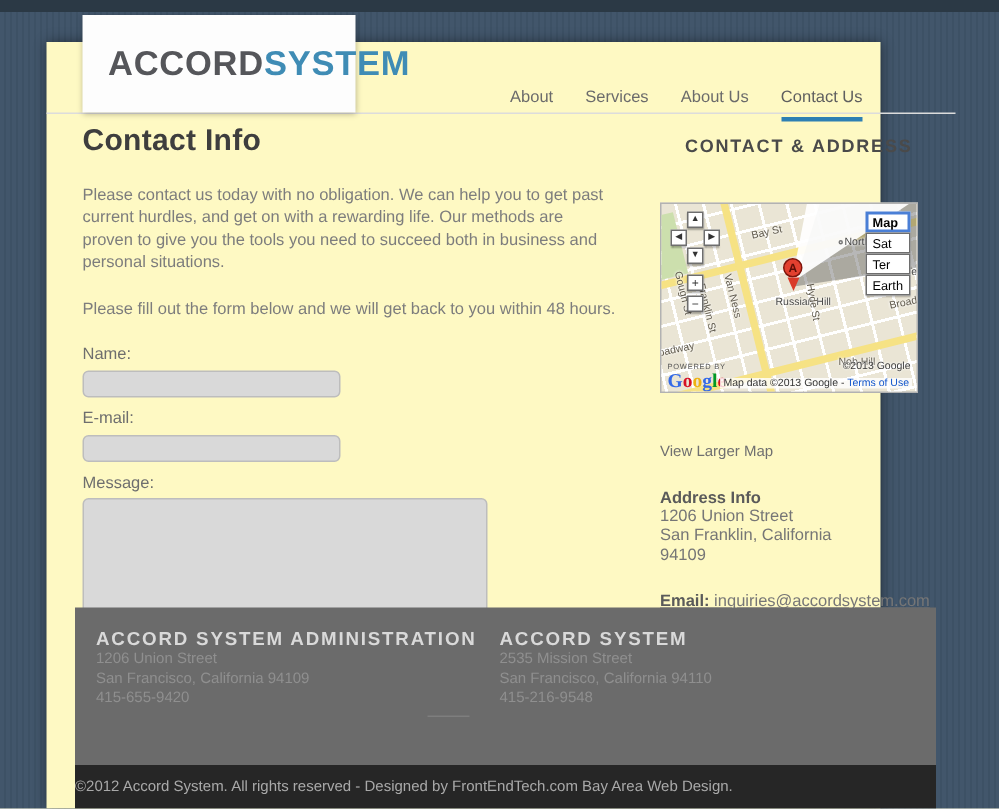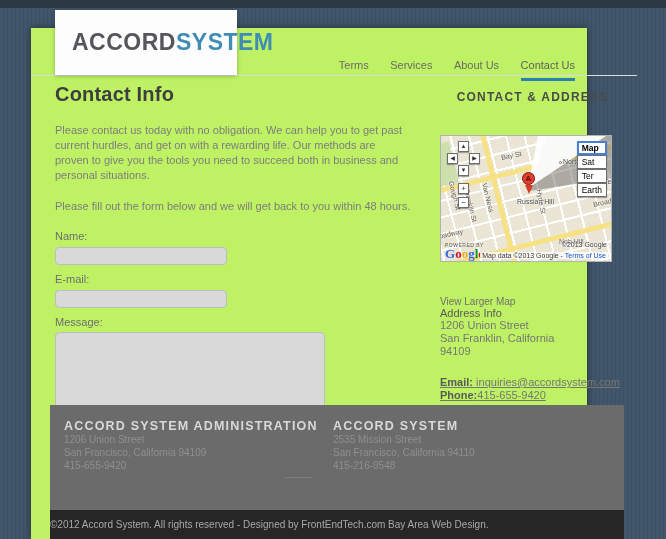--- a/index.html
+++ b/index.html
@@ -5,21 +5,21 @@
   * { margin:0; padding:0; box-sizing:border-box; }
   html,body { width:666px; height:539px; overflow:hidden; }
   body {
     font-family:"Liberation Sans", sans-serif;
     background:repeating-linear-gradient(to right,#42566b 0px,#42566b 3px,#3d5165 3px,#3d5165 4px);
     position:relative;
   }
   .topbar { position:absolute; top:0; left:0; width:666px; height:8px; background:#2b3945; }
   .container {
     position:absolute; left:31px; top:28px; width:556px; height:511px;
-    background:#bef264; box-shadow:0 0 8px rgba(0,0,0,.45);
+    background:#fef9c3; box-shadow:0 0 8px rgba(0,0,0,.45);
   }
   
   .logo-box {
     position:absolute; left:24px; top:-18px; width:182px; height:65px;
     background:#fdfdfd; box-shadow:0 1px 4px rgba(0,0,0,.28);
     display:flex; align-items:center; padding-left:17px; z-index:5; cursor:pointer;
   }
   .logo-box b { font-size:23px; letter-spacing:.5px; }
   .logo-accord { color:#55565a; }
   .logo-system { color:#3f8cb5; }
@@ -98,21 +98,21 @@
   .glogo { position:absolute; left:4px; bottom:2px; z-index:4; }
   .pby { font-size:5px; color:#555; letter-spacing:.5px; }
   .gword { font-family:"Liberation Serif", serif; font-weight:bold; font-size:13px; line-height:11px; }
   .g1{color:#3369e8;} .g2{color:#d50f25;} .g3{color:#eeb211;} .g4{color:#3369e8;} .g5{color:#009925;} .g6{color:#d50f25;}
   .mcr1 { position:absolute; right:4px; bottom:13px; font-size:7px; color:#3a3a3a;
     text-shadow:0 0 2px #fff,0 0 2px #fff; z-index:4; }
   .mcr2 { position:absolute; right:3px; bottom:2px; font-size:7px; color:#333; background:rgba(255,255,255,.8);
     padding:0 2px; z-index:4; }
   .mcr2 .terms { color:#1155cc; cursor:pointer; }
   .view-larger { display:block; margin-top:192px; font-size:10px; color:#707070; text-decoration:none; cursor:pointer; }
-  .addr-head { font-size:11px; font-weight:normal; color:#5a5a5a; }
+  .addr-head { font-size:11px; font-weight:bold; color:#5a5a5a; margin-top:19px; }
   .addr-line { font-size:11px; color:#767676; line-height:13px; }
   .addr-line:first-of-type { margin-top:2px; }
   .contact-line { font-size:11px; color:#767676; line-height:13px;text-decoration:underline; }
   .contact-line .lbl { font-weight:bold; color:#5a5a5a; }
   .email-line { margin-top:18px; }
   
   .footer { position:absolute; left:19px; top:377px; width:574px; height:105px; background:#6b6b6b; }
   .fcol { position:absolute; top:14px; }
   .fcol1 { left:14px; } .fcol2 { left:283px; }
   .ftitle { font-size:12.5px; color:#d9d9d9; letter-spacing:1.2px; font-weight:600; }
@@ -127,21 +127,21 @@
 
 <div class="topbar"></div>
 
 <div class="container">
 
   <div class="header-line"></div>
   <div class="logo-box">
     <b><span class="logo-accord">ACCORD</span><span class="logo-system">SYSTEM</span></b>
   </div>
   <div class="nav">
-    <a>Terms</a>
+    <a>About</a>
     <a>Services</a>
     <a>About Us</a>
     <a class="active">Contact Us</a>
   </div>
 
   <div class="left-col">
     <div class="page-title">Contact Info</div>
     <p class="intro">Please contact us today with no obligation. We can help you to get past current hurdles, and get on with a rewarding life. Our methods are proven to give you the tools you need to succeed both in business and personal situations.</p>
     <p class="note">Please fill out the form below and we will get back to you within 48 hours.</p>
 

